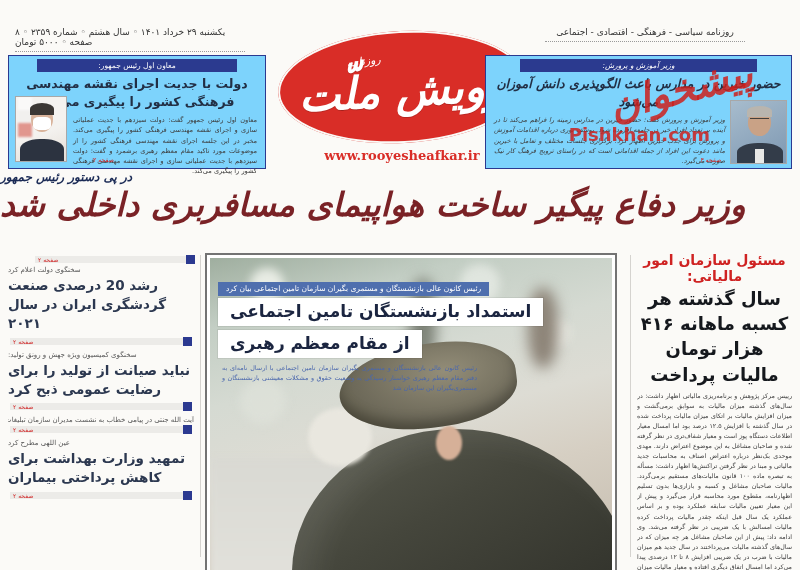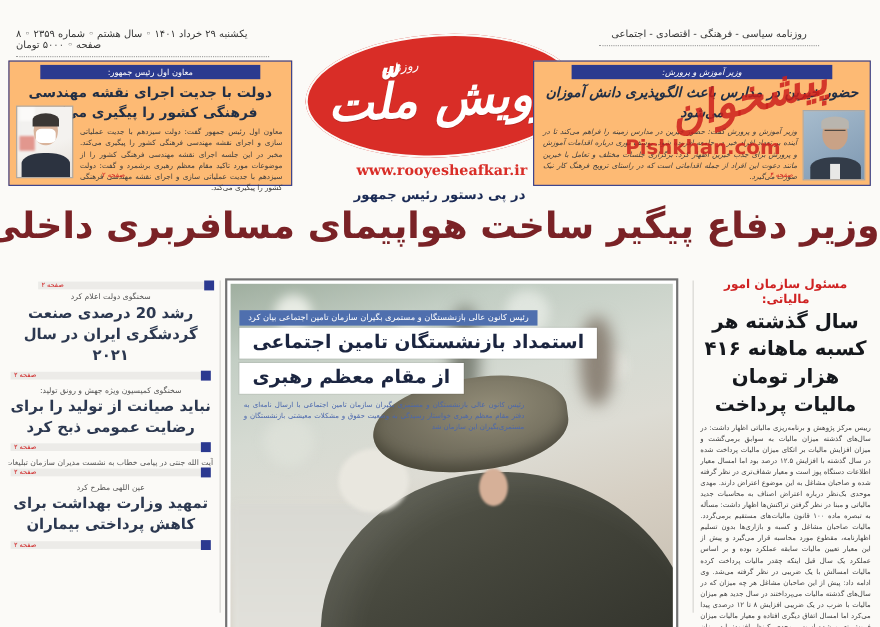--- a/index.html
+++ b/index.html
@@ -21,21 +21,21 @@
     box-shadow:0 0 0 2px #fbfaf7 inset;
   }
   #logo-small { position:absolute; top:22px; left:70px; color:#fff; font-size:11px; font-style:italic; transform:rotate(-4deg); }
   #logo-title {
     position:absolute; top:34px; left:0; width:100%; color:#fff;
     font-size:44px; font-weight:bold; font-style:italic; letter-spacing:-2px;
     text-shadow:0 1px 0 rgba(0,0,0,.15); white-space:nowrap;
   }
   #logo-url { position:absolute; bottom:2px; left:0; width:100%; color:#d92d27; font-weight:bold; font-size:13px; font-family:"DejaVu Serif", serif; direction:ltr; }
   
-  .news-box { position:absolute; top:55px; height:114px; background:#fdba74; border:1.5px solid #2b3990; }
+  .news-box { position:absolute; top:55px; height:114px; background:#7dd3fc; border:1.5px solid #2b3990; }
   #box-left  { left:8px;  width:258px; }
   #box-right { right:8px; width:307px;font-style:italic; }
   .box-kicker-bar {
     margin:3px auto 2px auto; width:78%; background:#2b3a8f; color:#fff;
     font-size:7.5px; text-align:center; padding:1.5px 0 2.5px 0;
   }
   .box-headline { text-align:center; font-size:12.5px; font-weight:bold; color:#222f45; line-height:1.45; padding:1px 6px; }
   .box-body { font-size:6.6px; color:#3c3c3c; text-align:justify; line-height:1.55; padding:3px 8px 2px 8px; }
   #box-left  .box-body { padding-left:64px; }
   #box-right .box-body { padding-right:66px; }
@@ -58,40 +58,40 @@
   #portrait-right .suit { position:absolute; bottom:0; left:6px; width:46px; height:20px; background:#333c49; border-radius:45% 45% 0 0; }
   #portrait-right .shirt { position:absolute; bottom:0; left:24px; width:9px; height:14px; background:#e8e8e6; }
   
   #watermark { position:absolute; top:58px; right:60px; width:230px; pointer-events:none; z-index:5; }
   #watermark .wm-word {
     position:absolute; top:8px; right:-14px; font-size:40px; font-weight:bold; font-style:italic;
     color:rgba(205,32,28,.85); transform:rotate(-14deg); white-space:nowrap;
   }
   #watermark .wm-url { position:absolute; top:66px; right:30px; font-size:18px; font-weight:bold; color:rgba(205,32,28,.85); direction:ltr; }
   
-  #banner { position:absolute; top:170px; left:0; width:100%; text-align:center; }
+  #banner { position:absolute; top:170px; left:0; width:100%; text-align:left;font-style:italic; }
   #banner-kicker { font-size:12px; font-weight:bold; color:#1a2a55; }
   #banner-headline { margin-top:3px; font-size:33px; font-weight:900; color:#7a2226; letter-spacing:-1px; line-height:1.1; white-space:nowrap; }
   
   .rule { position:relative; height:7px; background:#ecebe8; }
   .rule .tag { position:absolute; left:3px; top:0; font-size:6px; color:#cf2222; line-height:7px; }
   .rule .sq  { position:absolute; right:0; top:-1px; width:9px; height:9px; background:#2b3990; }
   #banner-rule { position:absolute; top:256px; left:35px; width:160px; }
   
   .vline { position:absolute; top:255px; height:302px; width:1px; background:#d5d3cf; }
   #vline-left { left:200px; } #vline-right { left:630px; }
   
   #left-col { position:absolute; top:266px; left:8px; width:186px; }
-  .story { text-align:center; margin-bottom:6px; }
+  .story { text-align:left; margin-bottom:6px; }
   .story-kicker { font-size:7px; color:#555; margin-bottom:2px; white-space:nowrap; overflow:hidden; }
   .story-headline { font-size:13.5px; font-weight:bold; color:#2c3850; line-height:1.4; margin-bottom:5px; }
   .story .rule { margin:0 2px; }
   
   #right-col { position:absolute; top:252px; right:8px; width:155px; }
-  #right-kicker { text-align:center; font-size:11px; font-weight:bold; color:#cf2222; margin-bottom:2px; }
+  #right-kicker { text-align:center; font-size:14px; font-weight:bold; color:#cf2222; margin-bottom:2px; }
   #right-headline { text-align:center; font-size:18px; font-weight:bold; color:#15181d; line-height:1.4; margin-bottom:4px; }
   #right-body { font-size:6.3px; color:#3c3c3c; text-align:justify; line-height:1.6; height:248px; overflow:hidden; }
   #right-tag { display:block; margin-top:2px; }
   
   #photo-box { position:absolute; top:253px; left:205px; width:412px; height:343px; border:2px solid #737373; background:#fff; padding:3px; }
   #photo { position:relative; width:100%; height:100%; overflow:hidden;
     background:linear-gradient(165deg,#9fae9f 0%,#c3cec4 16%,#d5dad2 34%,#dddcd4 50%,#d6cfc3 66%,#ccc4b7 82%,#dcd4cb 100%); }
   .bokeh { position:absolute; border-radius:50%; filter:blur(5px); }
   .b1 { top:10px; left:40px; width:34px; height:34px; background:rgba(255,255,250,.7); }
   .b2 { top:30px; left:150px; width:26px; height:26px; background:rgba(250,250,240,.55); }

